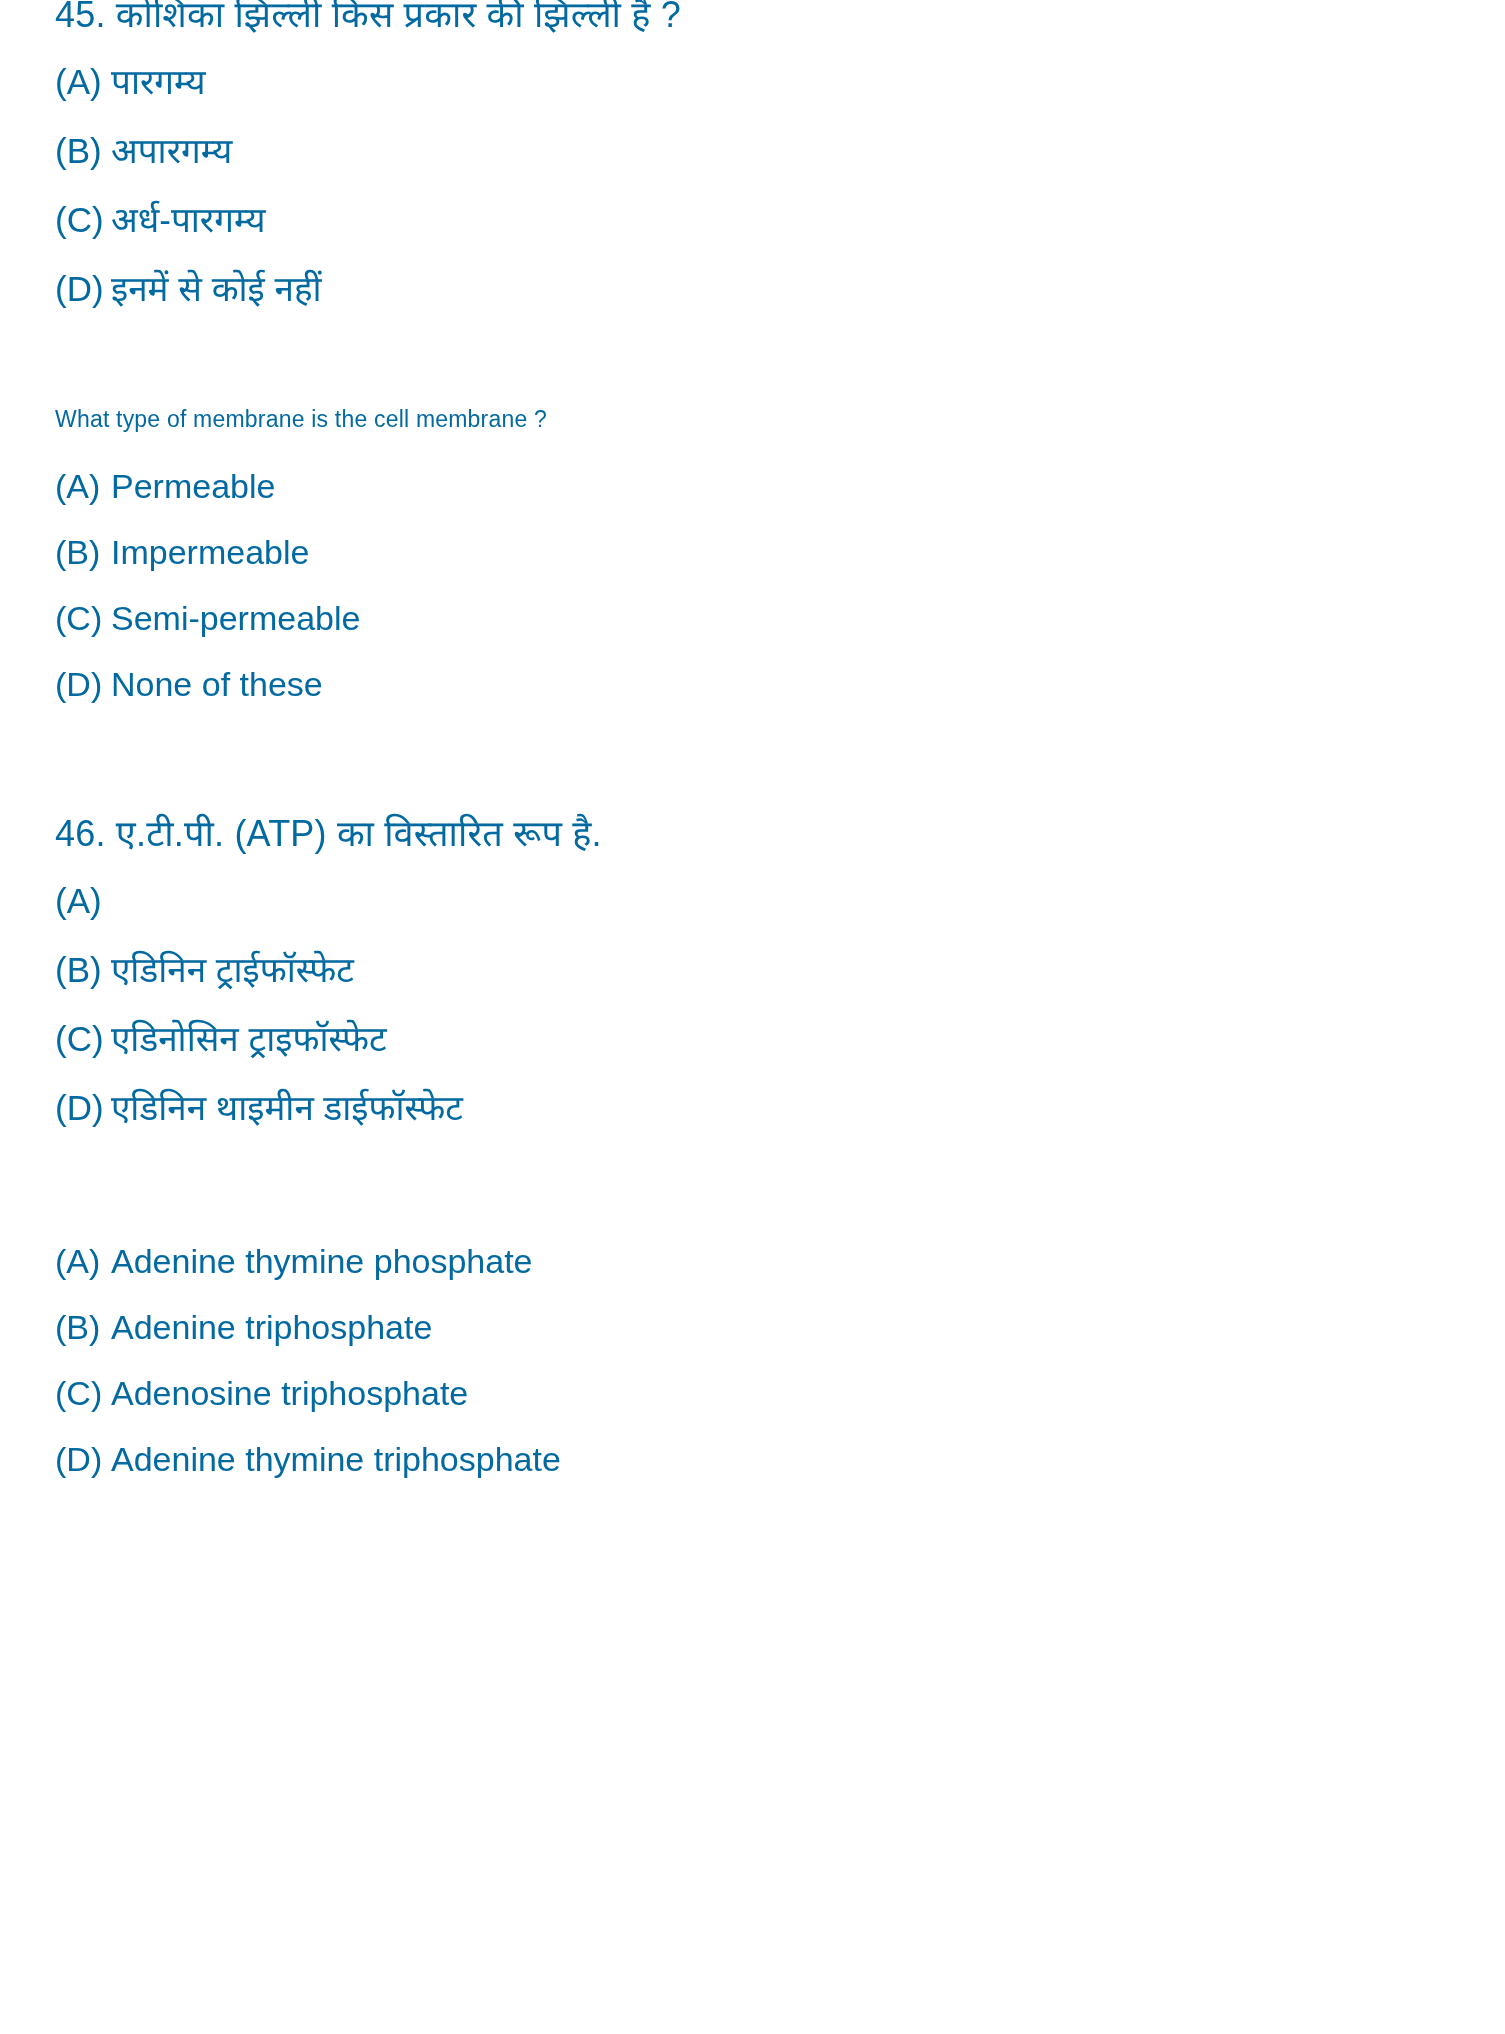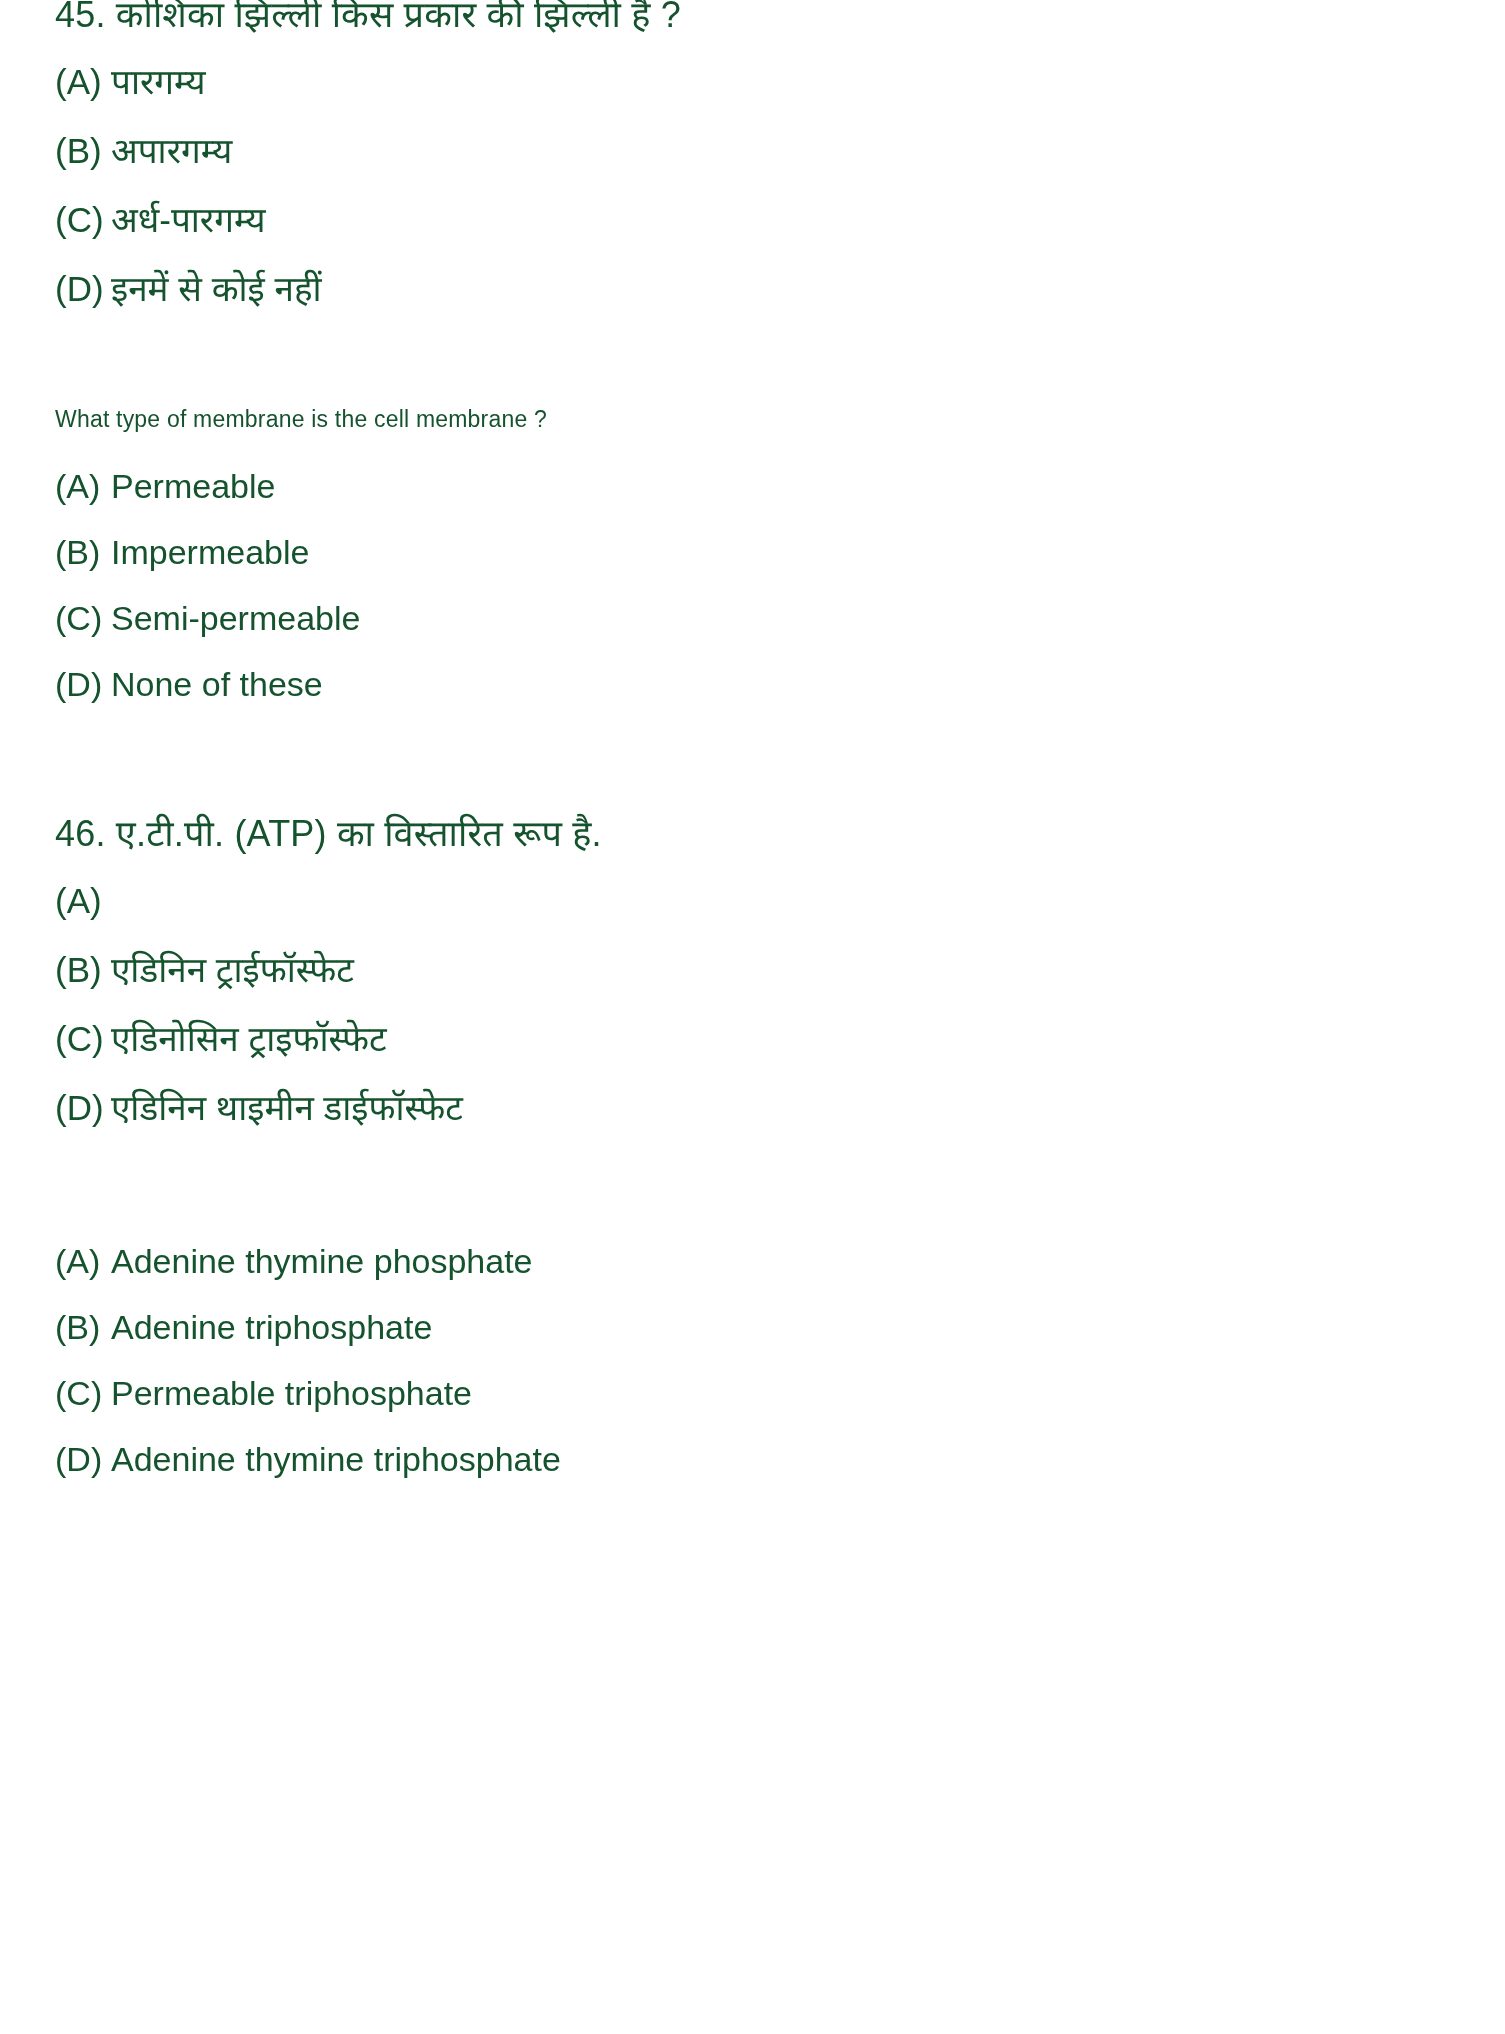--- a/index.html
+++ b/index.html
@@ -9,21 +9,21 @@
   }
 
   .page {
     position: relative;
     width: 1505px;
     height: 2034px;
     background: #ffffff;
     overflow: hidden;
     box-sizing: border-box;
     font-family: "Liberation Sans", "DejaVu Sans", sans-serif;
-    color: #14532d;
+    color: #0369a1;
   }
 
   .content {
     position: absolute;
     left: 55px;
     top: -8px;
     width: 1390px;
   }
 
   
@@ -205,21 +205,21 @@
 
       <div class="opt-row">
         <span class="opt-letter">(B)</span>
         <span class="opt-text">Adenine triphosphate</span>
       </div>
 
       <div class="sp-between-opts"></div>
 
       <div class="opt-row">
         <span class="opt-letter">(C)</span>
-        <span class="opt-text">Permeable triphosphate</span>
+        <span class="opt-text">Adenosine triphosphate</span>
       </div>
 
       <div class="sp-between-opts"></div>
 
       <div class="opt-row">
         <span class="opt-letter">(D)</span>
         <span class="opt-text">Adenine thymine triphosphate</span>
       </div>
     </div>
 

